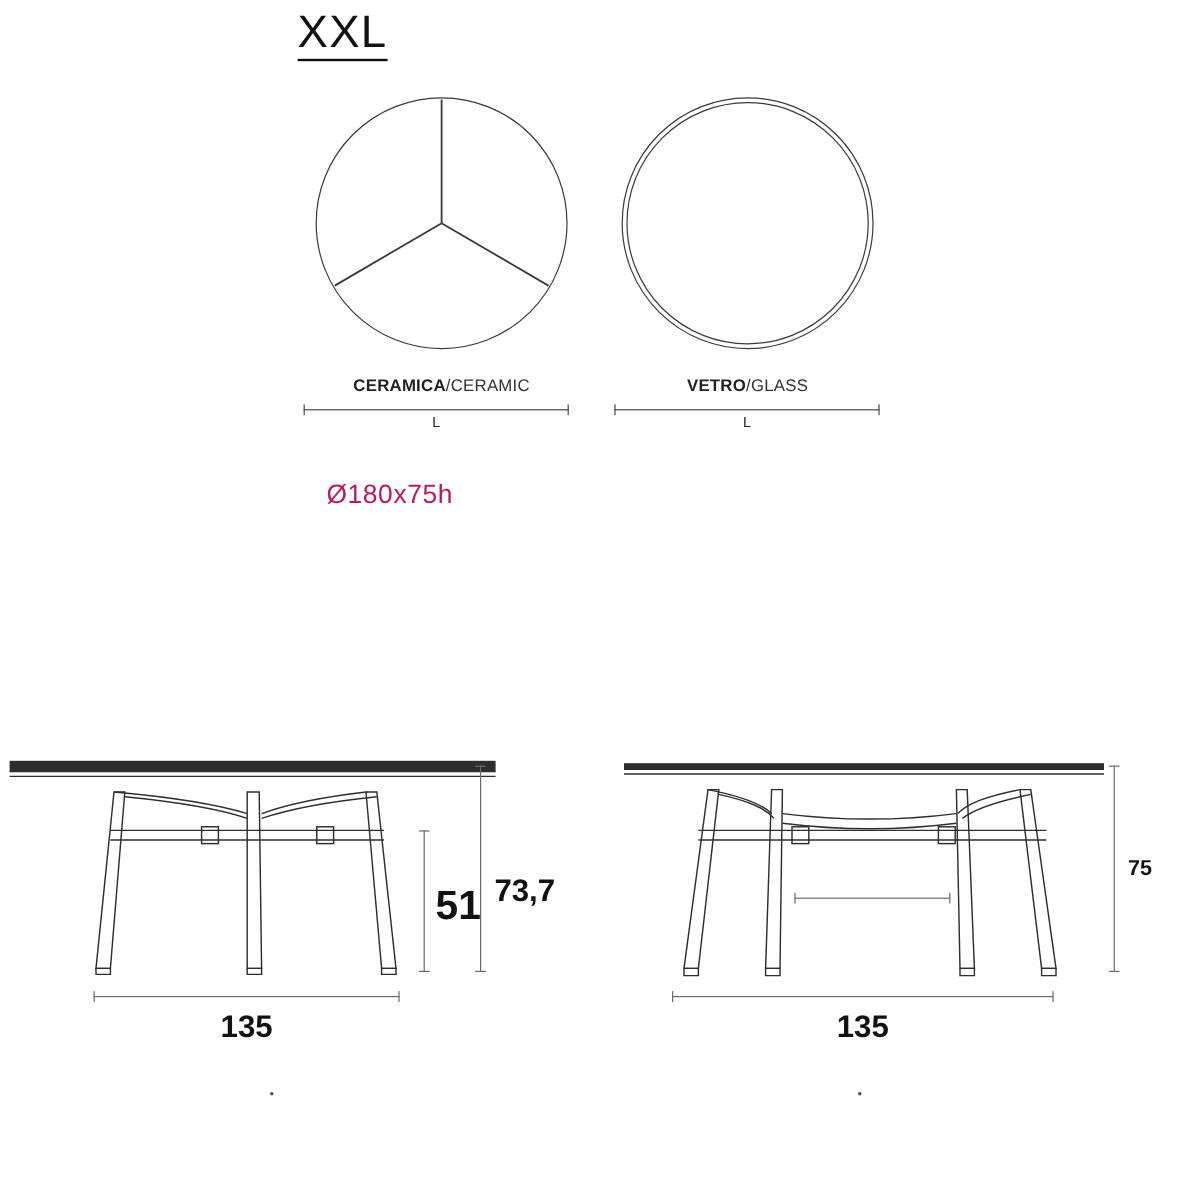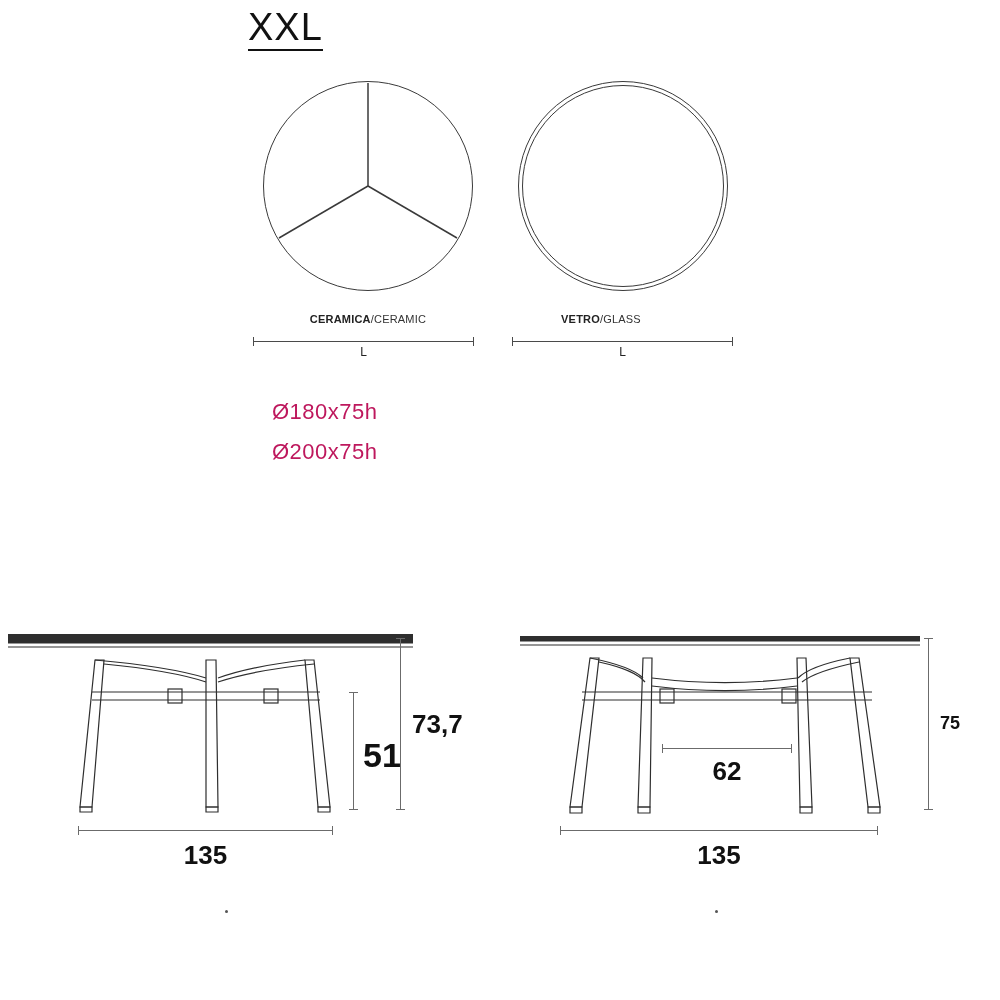--- a/index.html
+++ b/index.html
@@ -15,21 +15,21 @@
 
   
   .plan{position:absolute;}
   .circle{
     border:1.5px solid #3a3a3a;border-radius:50%;
     box-sizing:border-box;background:#fff;
   }
   .seg-svg{position:absolute;left:0;top:0;}
 
   .caption{
-    position:absolute;text-align:center;font-size:11px;color:#222;
+    position:absolute;text-align:center;font-size:14px;color:#222;
     letter-spacing:.2px;white-space:nowrap;
   }
   .caption b{font-weight:700;}
   .caption .light{font-weight:400;color:#333;}
   .dimline{
     position:absolute;height:1px;background:#4a4a4a;
   }
   .dimline:before,.dimline:after{
     content:"";position:absolute;top:-4px;width:1px;height:9px;background:#4a4a4a;
   }
@@ -76,29 +76,28 @@
   <div class="caption" style="left:263px;top:313px;width:210px;">
     <b>CERAMICA</b><span class="light">/CERAMIC</span>
   </div>
   <div class="dimline" style="left:253px;top:341px;width:221px;"></div>
   <div class="dim-l" style="left:253px;top:345px;width:221px;">L</div>
 
   <div class="plan" style="left:518px;top:81px;width:210px;height:210px;">
     <div class="circle" style="position:absolute;left:0;top:0;width:210px;height:210px;"></div>
     <div class="circle" style="position:absolute;left:4px;top:4px;width:202px;height:202px;border-width:1px;"></div>
   </div>
-  <div class="caption" style="left:496px;top:313px;width:210px;">
+  <div class="caption" style="left:518px;top:313px;width:210px;">
     <b>VETRO</b><span class="light">/GLASS</span>
   </div>
   <div class="dimline" style="left:512px;top:341px;width:221px;"></div>
   <div class="dim-l" style="left:512px;top:345px;width:221px;">L</div>
 
   <div class="sizes">
     <div>Ø180x75h</div>
-    <div>Ø200x75h</div>
   </div>
 
   <div class="elev" style="left:0px;top:612px;width:470px;height:230px;">
     <svg width="470" height="230" viewBox="0 0 470 230">
       <g fill="none" stroke="#2e2e2e" stroke-width="1.2">
 
         <rect x="8" y="22" width="405" height="9" fill="#2e2e2e" stroke="none"></rect>
         <line x1="8" y1="31" x2="413" y2="31"></line>
         <line x1="8" y1="35" x2="413" y2="35"></line>
 
@@ -121,21 +120,21 @@
         <rect x="168" y="77" width="14" height="14" fill="none"></rect>
         <rect x="264" y="77" width="14" height="14" fill="none"></rect>
       </g>
     </svg>
 
     
     <div class="vline" style="left:353px;top:80px;height:118px;"></div>
     <div class="measure" style="left:363px;top:124px;font-size:34px;">51</div>
 
     <div class="vline" style="left:400px;top:26px;height:172px;"></div>
-    <div class="measure" style="left:412px;top:97px;font-size:26px;">73,7</div>
+    <div class="measure" style="left:412px;top:115px;font-size:26px;">73,7</div>
 
     <div class="hline" style="left:78px;top:218px;width:255px;"></div>
     <div class="measure" style="left:78px;top:228px;width:255px;text-align:center;font-size:26px;">135</div>
     <div class="dot" style="left:225px;top:298px;"></div>
   </div>
 
   <div class="elev" style="left:510px;top:612px;width:480px;height:230px;">
     <svg width="480" height="230" viewBox="0 0 480 230">
       <g fill="none" stroke="#2e2e2e" stroke-width="1.2">
 
@@ -164,21 +163,20 @@
 
         <line x1="72" y1="80" x2="362" y2="80"></line>
         <line x1="72" y1="88" x2="362" y2="88"></line>
         <rect x="150" y="77" width="14" height="14" fill="none"></rect>
         <rect x="272" y="77" width="14" height="14" fill="none"></rect>
       </g>
     </svg>
 
     
     <div class="hline" style="left:152px;top:136px;width:130px;"></div>
-    <div class="measure" style="left:152px;top:144px;width:130px;text-align:center;font-size:26px;">62</div>
 
     <div class="vline" style="left:418px;top:26px;height:172px;"></div>
     <div class="measure" style="left:430px;top:101px;font-size:18px;">75</div>
 
     <div class="hline" style="left:50px;top:218px;width:318px;"></div>
     <div class="measure" style="left:50px;top:228px;width:318px;text-align:center;font-size:26px;">135</div>
     <div class="dot" style="left:205px;top:298px;"></div>
   </div>
 
 </div>

